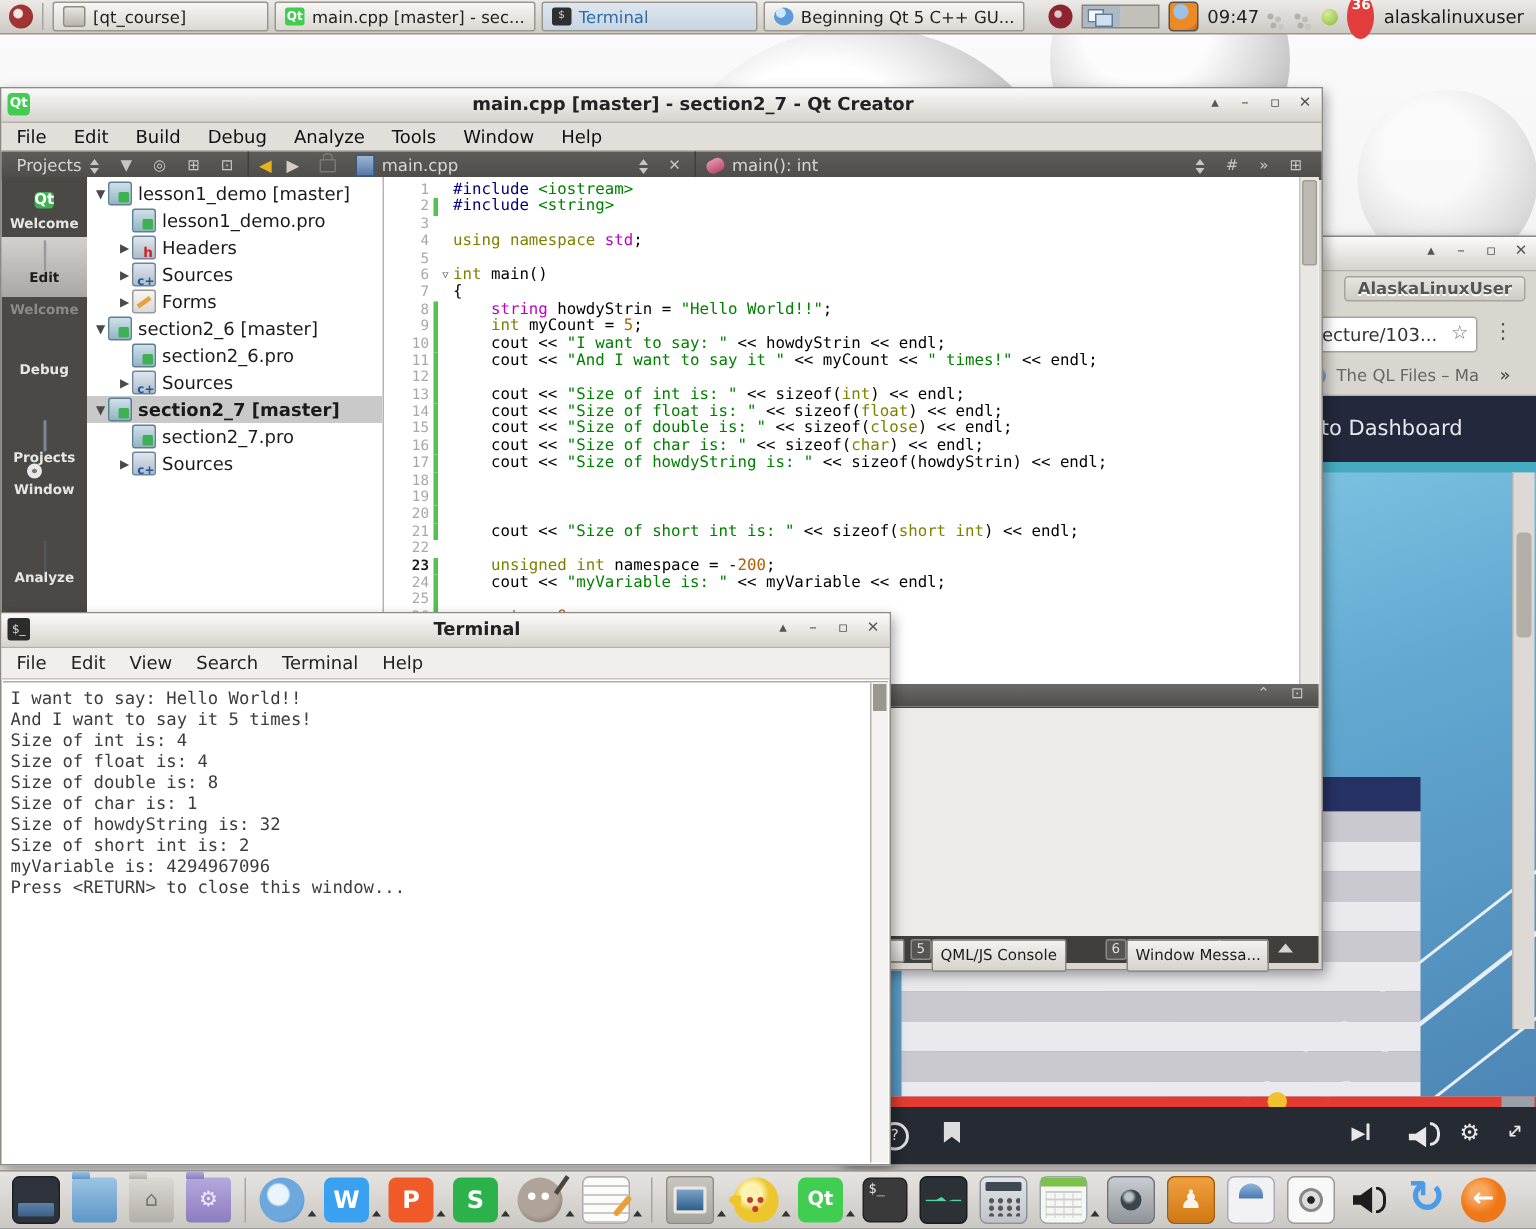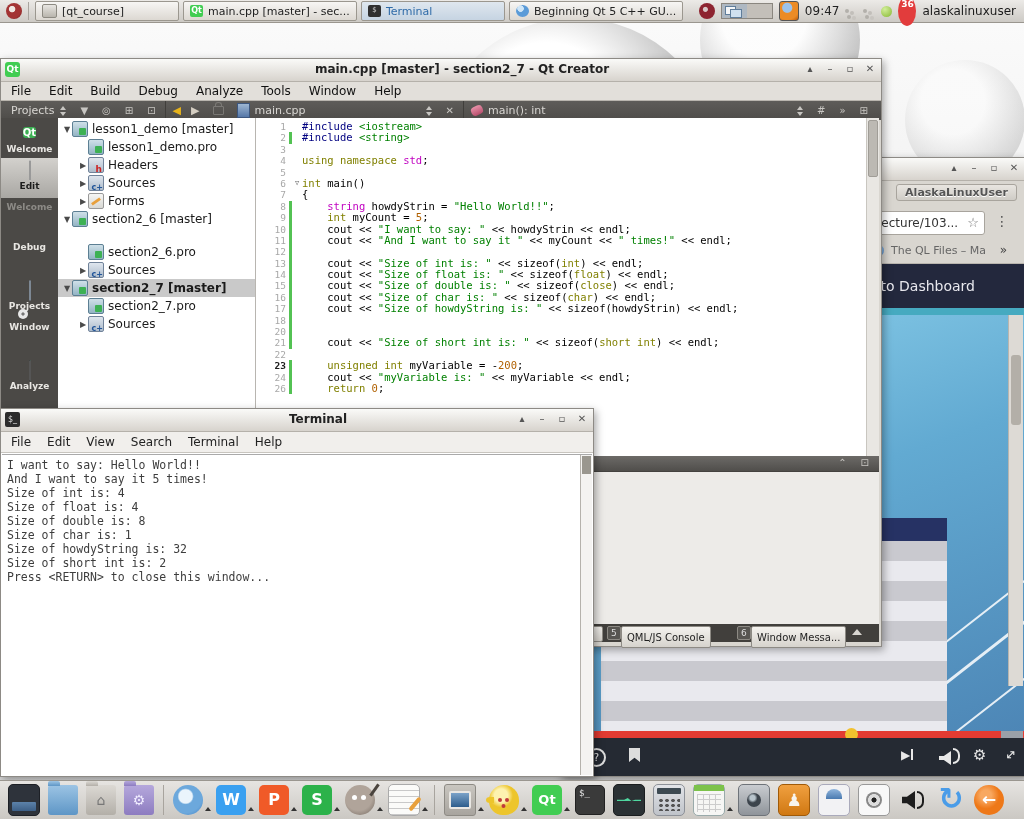--- a/index.html
+++ b/index.html
@@ -388,21 +388,21 @@
           <div class="trow" style="padding-left: 20px;">
             <span class="tr-arrow">▶</span>
             <span class="tr-icon ic-forms"></span>
             <span class="tr-label">Forms</span>
           </div>
           <div class="trow" style="padding-left: 4px;">
             <span class="tr-arrow">▼</span>
             <span class="tr-icon ic-project"></span>
             <span class="tr-label">section2_6 [master]</span>
           </div>
-          <div class="trow" style="padding-left: 20px; margin-top: 15px;">
+          <div class="trow" style="padding-left: 20px;">
             <span class="tr-arrow"></span>
             <span class="tr-icon ic-pro"></span>
             <span class="tr-label">section2_6.pro</span>
           </div>
           <div class="trow" style="padding-left: 20px;">
             <span class="tr-arrow">▶</span>
             <span class="tr-icon ic-sources"></span>
             <span class="tr-label">Sources</span>
           </div>
           <div class="trow selected bold" style="padding-left: 4px;">
@@ -525,20 +525,26 @@
               <span class="cl-fold"></span>
               <span class="cl-text"><span>    cout &lt;&lt; </span><span class="str">"Size of howdyString is: "</span><span> &lt;&lt; sizeof(howdyStrin) &lt;&lt; endl;</span></span>
             </div>
             <div class="cl">
               <span class="cl-gut">18</span>
               <span class="cl-bar on"></span>
               <span class="cl-fold"></span>
               <span class="cl-text"></span>
             </div>
             <div class="cl">
+              <span class="cl-gut">19</span>
+              <span class="cl-bar on"></span>
+              <span class="cl-fold"></span>
+              <span class="cl-text"></span>
+            </div>
+            <div class="cl">
               <span class="cl-gut">20</span>
               <span class="cl-bar on"></span>
               <span class="cl-fold"></span>
               <span class="cl-text"></span>
             </div>
             <div class="cl">
               <span class="cl-gut">21</span>
               <span class="cl-bar on"></span>
               <span class="cl-fold"></span>
               <span class="cl-text"><span>    cout &lt;&lt; </span><span class="str">"Size of short int is: "</span><span> &lt;&lt; sizeof(</span><span class="kw">short int</span><span>) &lt;&lt; endl;</span></span>
@@ -546,27 +552,33 @@
             <div class="cl">
               <span class="cl-gut">22</span>
               <span class="cl-bar"></span>
               <span class="cl-fold"></span>
               <span class="cl-text"></span>
             </div>
             <div class="cl">
               <span class="cl-gut cur">23</span>
               <span class="cl-bar on"></span>
               <span class="cl-fold"></span>
-              <span class="cl-text"><span>    </span><span class="kw">unsigned int</span><span> myVariable = -</span><span class="num">200</span><span>;</span></span>
+              <span class="cl-text"><span>    </span><span class="kw">unsigned int</span><span> namespace = -</span><span class="num">200</span><span>;</span></span>
             </div>
             <div class="cl">
               <span class="cl-gut">24</span>
               <span class="cl-bar on"></span>
               <span class="cl-fold"></span>
               <span class="cl-text"><span>    cout &lt;&lt; </span><span class="str">"myVariable is: "</span><span> &lt;&lt; myVariable &lt;&lt; endl;</span></span>
+            </div>
+            <div class="cl">
+              <span class="cl-gut">25</span>
+              <span class="cl-bar on"></span>
+              <span class="cl-fold"></span>
+              <span class="cl-text"></span>
             </div>
             <div class="cl">
               <span class="cl-gut">26</span>
               <span class="cl-bar on"></span>
               <span class="cl-fold"></span>
               <span class="cl-text"><span>    </span><span class="kw">return</span><span> </span><span class="num">0</span><span>;</span></span>
             </div>
           </div>
         <div id="ed-scroll">
             <div id="ed-thumb"></div>
@@ -605,21 +617,21 @@
     </div>
     <div id="term-menubar">
         <span>File</span>
         <span>Edit</span>
         <span>View</span>
         <span>Search</span>
         <span>Terminal</span>
         <span>Help</span>
       </div>
     <div id="term-body">
-      <div id="term-lines"><div>I want to say: Hello World!!</div><div>And I want to say it 5 times!</div><div>Size of int is: 4</div><div>Size of float is: 4</div><div>Size of double is: 8</div><div>Size of char is: 1</div><div>Size of howdyString is: 32</div><div>Size of short int is: 2</div><div>Press &lt;RETURN&gt; to close this window...</div></div>
+      <div id="term-lines"><div>I want to say: Hello World!!</div><div>And I want to say it 5 times!</div><div>Size of int is: 4</div><div>Size of float is: 4</div><div>Size of double is: 8</div><div>Size of char is: 1</div><div>Size of howdyString is: 32</div><div>Size of short int is: 2</div><div>myVariable is: 4294967096</div><div>Press &lt;RETURN&gt; to close this window...</div></div>
       <div id="term-scroll">
           <div id="term-thumb"></div>
         </div>
     </div>
   </div>
 
   <div id="topbar">
     <span class="launcher"></span>
     <span class="tb-sep"></span>
     <div id="tb-tasks" style="display:flex;">

